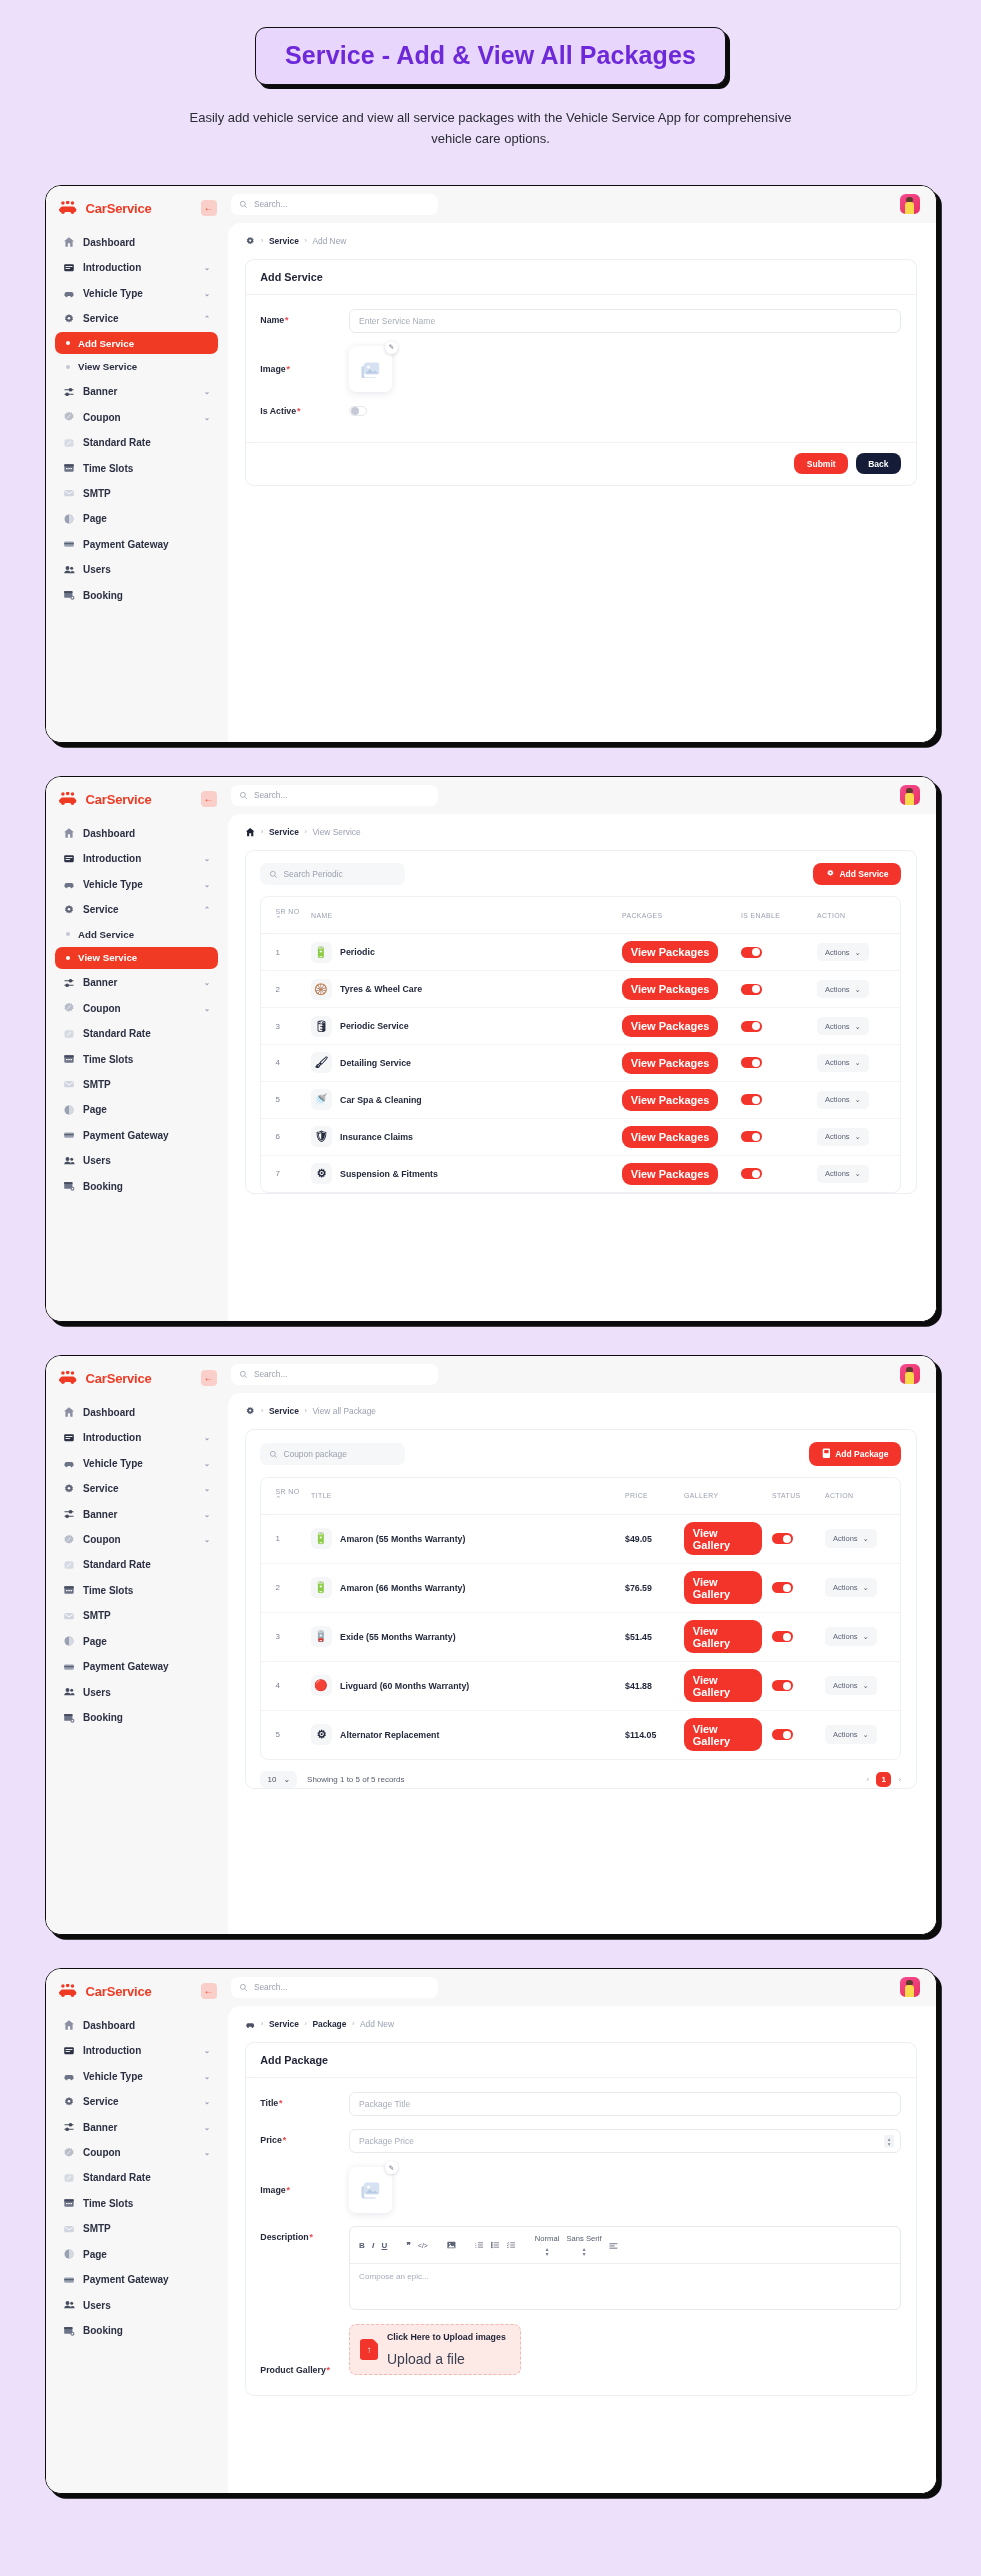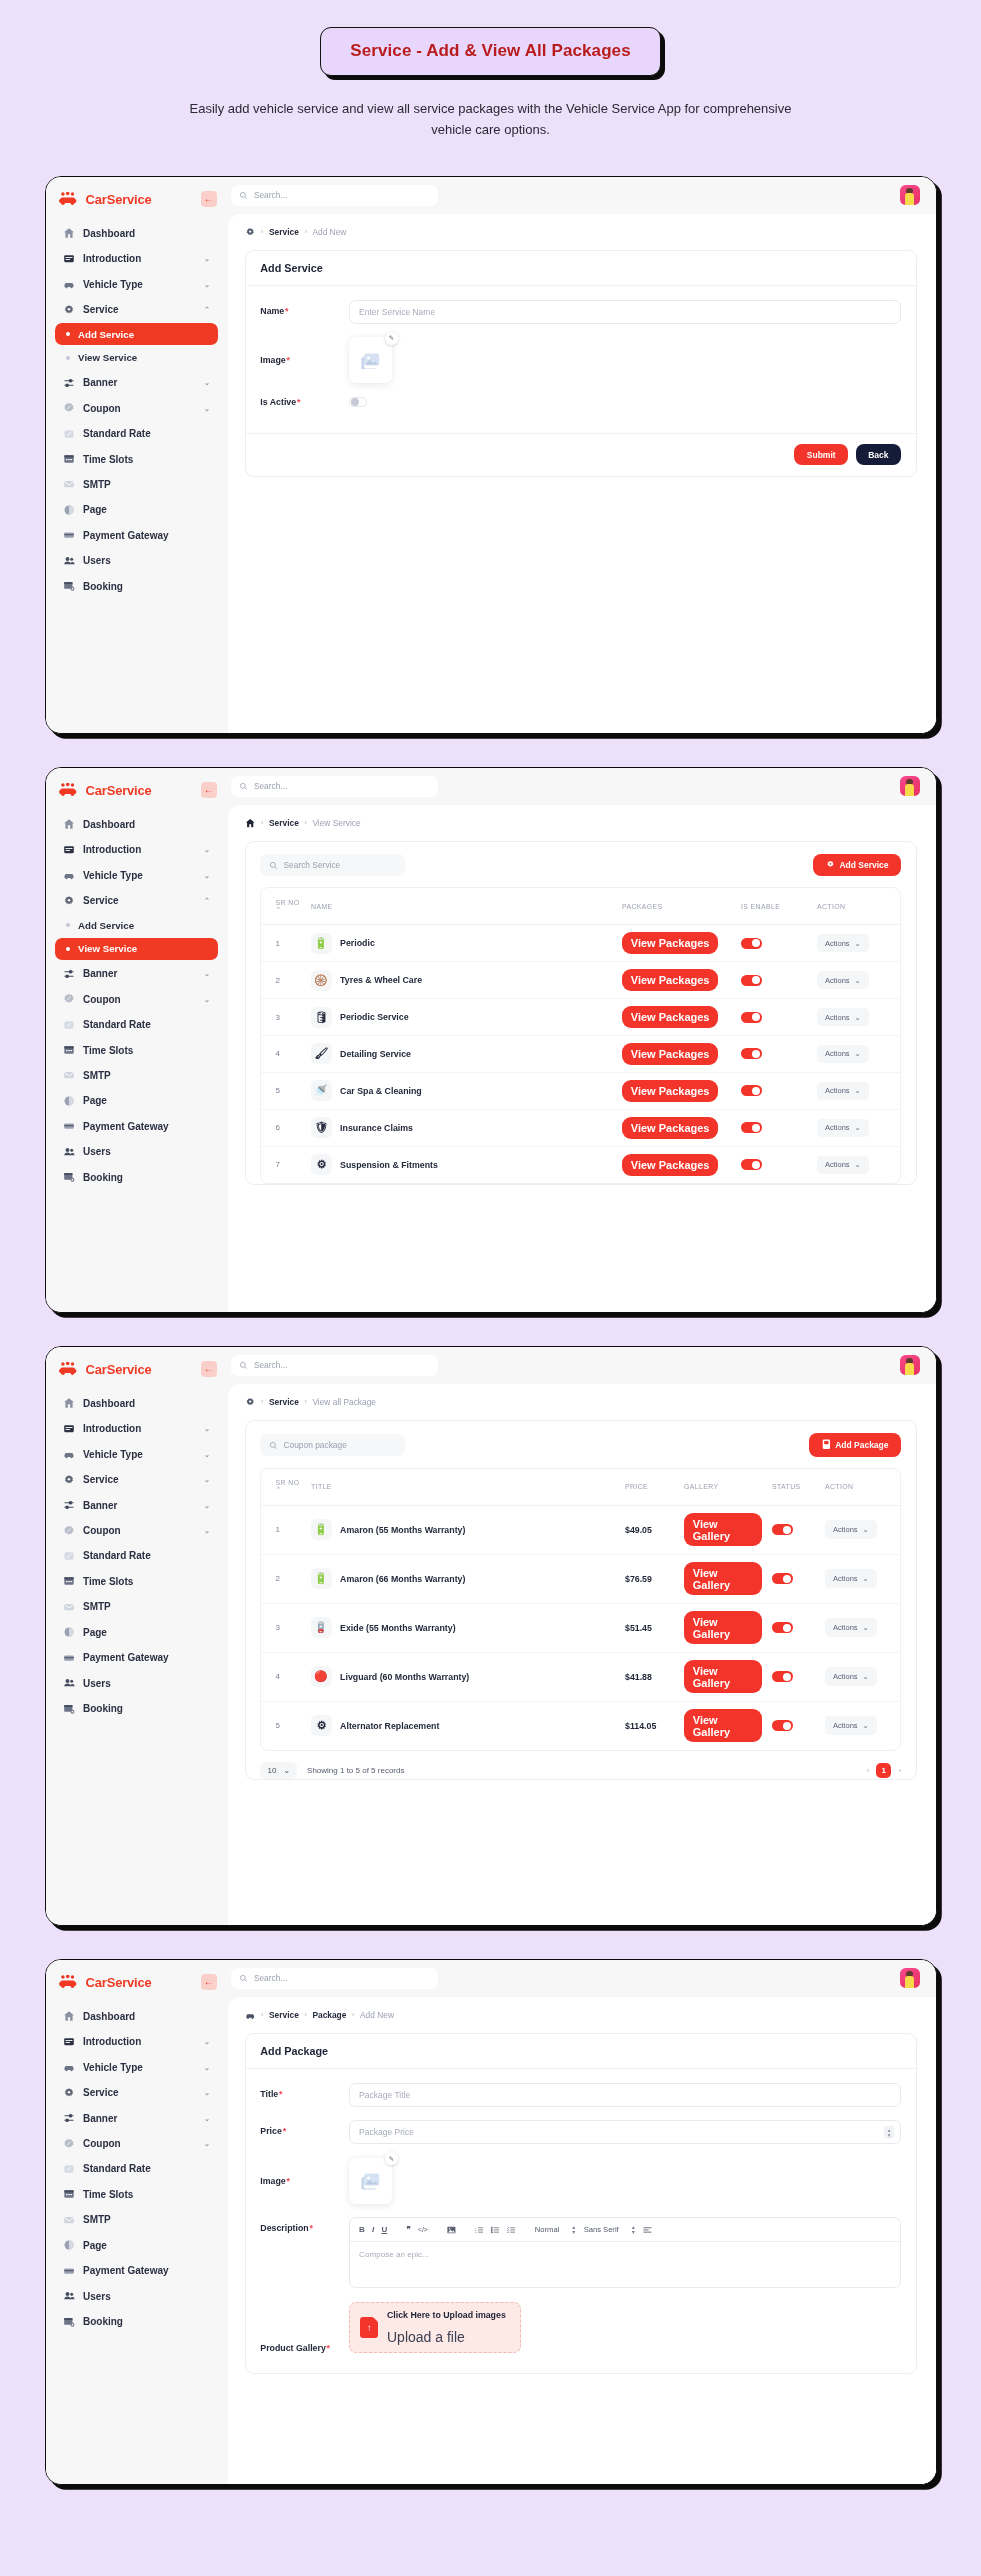--- a/index.html
+++ b/index.html
@@ -13,23 +13,23 @@
 
   
   .hero { padding: 27px 0 0; text-align: center; }
   .hero-badge {
     display: inline-block;
     background: #e8d6fc;
     border: 1.6px solid #111;
     border-radius: 11px;
     box-shadow: 4px 4px 0 #0b0b0b;
     padding: 12.7px 29px 14.3px;
-    font-size: 17px;
+    font-size: 25px;
     font-weight: 700;
-    color: #b91c1c;
+    color: #6d28d9;
     letter-spacing: 0.1px;
   }
   .hero-sub {
     margin: 22px auto 0;
     max-width: 629px;
     font-size: 13px;
     line-height: 1.65;
     color: #2b2b33;
   }
 
@@ -215,21 +215,21 @@
   .pgtext { font-size: 8px; color: #565c6e; }
   .pgnav { margin-left: auto; display: flex; align-items: center; gap: 7.2px; }
   .pgarrow { color: #a9aebd; font-size: 8px; }
   .pgnum { background: #f2342a; color: #fff; width: 15px; height: 15px; border-radius: 4.8px; display: flex; align-items: center; justify-content: center; font-size: 8px; font-weight: 700; }
 
   
   .editor { border: 0.8px solid #e7e9ef; border-radius: 6.4px; overflow: hidden; }
   .etoolbar { display: flex; align-items: center; gap: 7.2px; padding: 6.4px 8.8px; border-bottom: 0.8px solid #eceef3; color: #5d6375; font-size: 8px; flex-wrap: nowrap; }
   .etoolbar .sep { width: 4.8px; }
   .etool { font-size: 8px; color: #5a6073; display: inline-flex; align-items: center; }
-  .esel { font-size: 7.6px; color: #555b6d; display: inline-flex; align-items: center; gap: 12px; }
+  .esel { font-size: 7.6px; color: #555b6d; display: inline-flex; align-items: center; gap: 4px; flex-direction: column; }
   .esel .dbl { font-size: 5.2px; color: #7b8194; line-height: .95; display: flex; flex-direction: column; }
   .ebody { height: 45px; padding: 8px 8.8px; font-size: 8.1px; color: #a7acba; }
 
   .upload {
     display: inline-flex; align-items: center; gap: 8.8px;
     background: #fde9e6; border: 0.8px dashed #f3b8b0; border-radius: 7.2px;
     padding: 7.2px 14.3px 7.2px 9.6px;
   }
   .upload-ico { width: 18.3px; height: 21.5px; background: #f2342a; border-radius: 3.2px 6.4px 3.2px 3.2px; position: relative; display: flex; align-items: center; justify-content: center; color: #fff; font-size: 9.6px; }
   .upload-ico::after { content: ""; position: absolute; right: 0; top: 0; border-width: 0 5.6px 5.6px 0; border-style: solid; border-color: transparent #fde9e6 transparent transparent; }
@@ -660,21 +660,21 @@
           <span class="sep">›</span>
           <span class="muted">View Service</span>
         </div>
         <div class="card">
           <div class="tbl-top">
             <div class="tbl-search">
               <svg viewBox="0 0 16 16" fill="none" stroke="#a3a8b6" stroke-width="1.6">
                   <circle cx="7" cy="7" r="4.5"></circle>
                   <path d="M10.5 10.5 14 14"></path>
                 </svg>
-              <span>Search Service</span>
+              <span>Search Periodic</span>
             </div>
             <span class="btn btn-red" style="margin-left:auto;">
               <span><svg width="8.8" height="8.8" viewBox="0 0 16 16" fill="#fff">
                     <path d="M8 1.4 9.3 3l2-.5.3 2 1.9.8-1.1 1.7 1.1 1.7-1.9.8-.3 2-2-.5L8 12.6 6.7 11l-2 .5-.3-2-1.9-.8L3.6 7 2.5 5.3l1.9-.8.3-2 2 .5z"></path>
                     <circle cx="8" cy="7" r="1.7" fill="#f2342a"></circle>
                   </svg></span>
               <span>Add Service</span>
             </span>
           </div>
           <div class="tbl-wrap">

